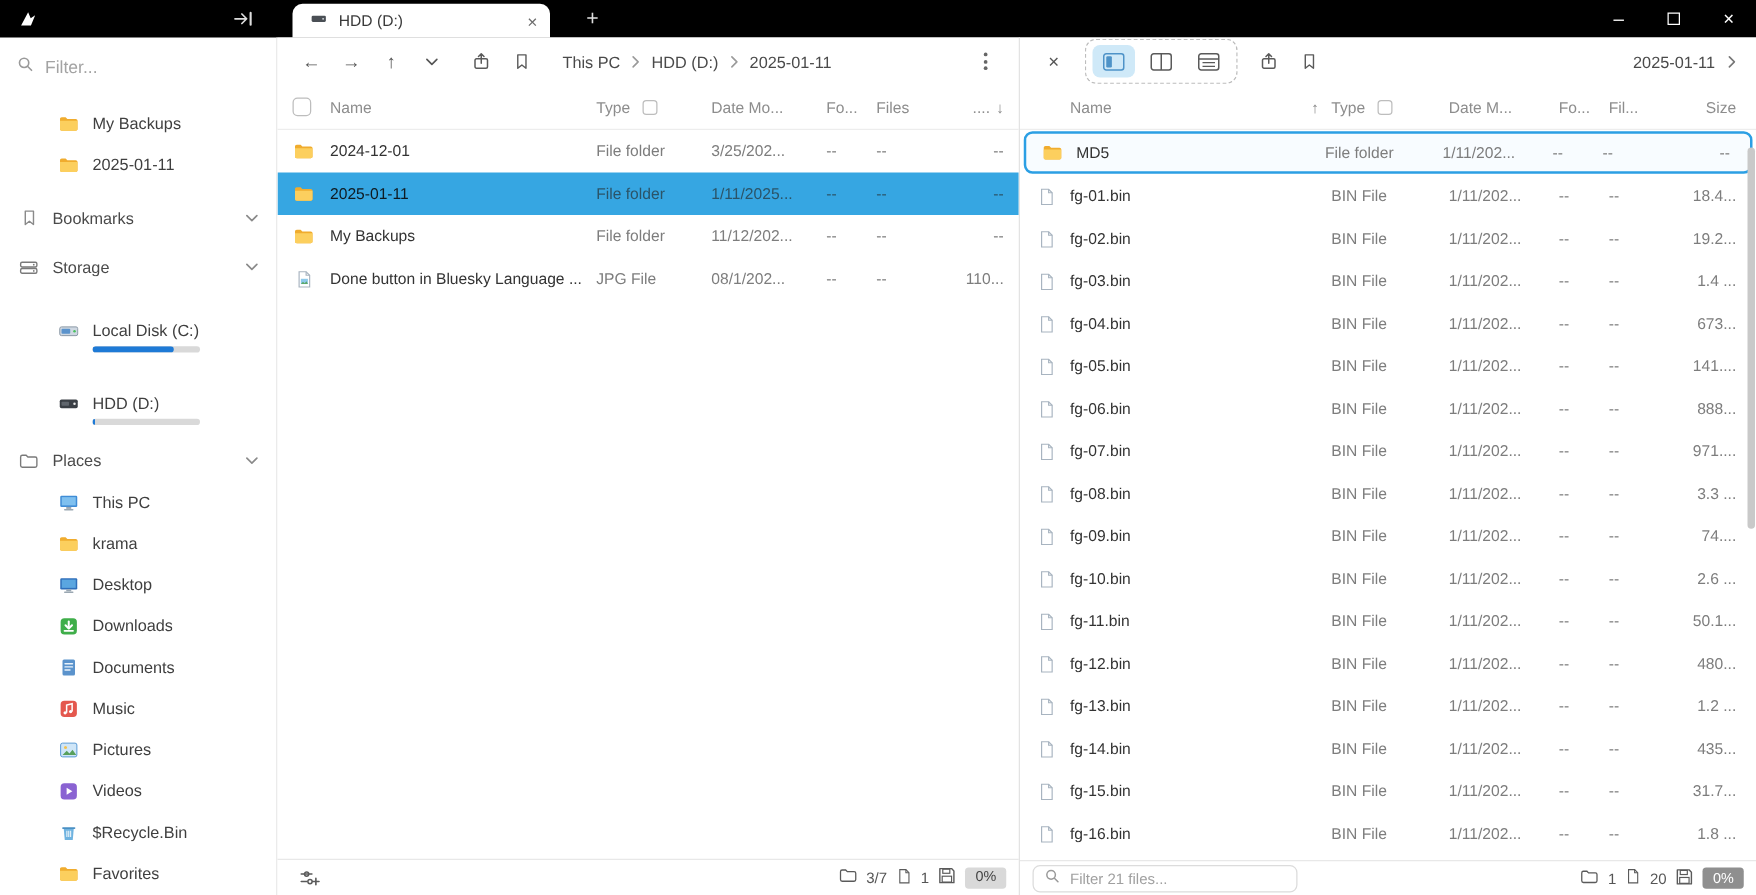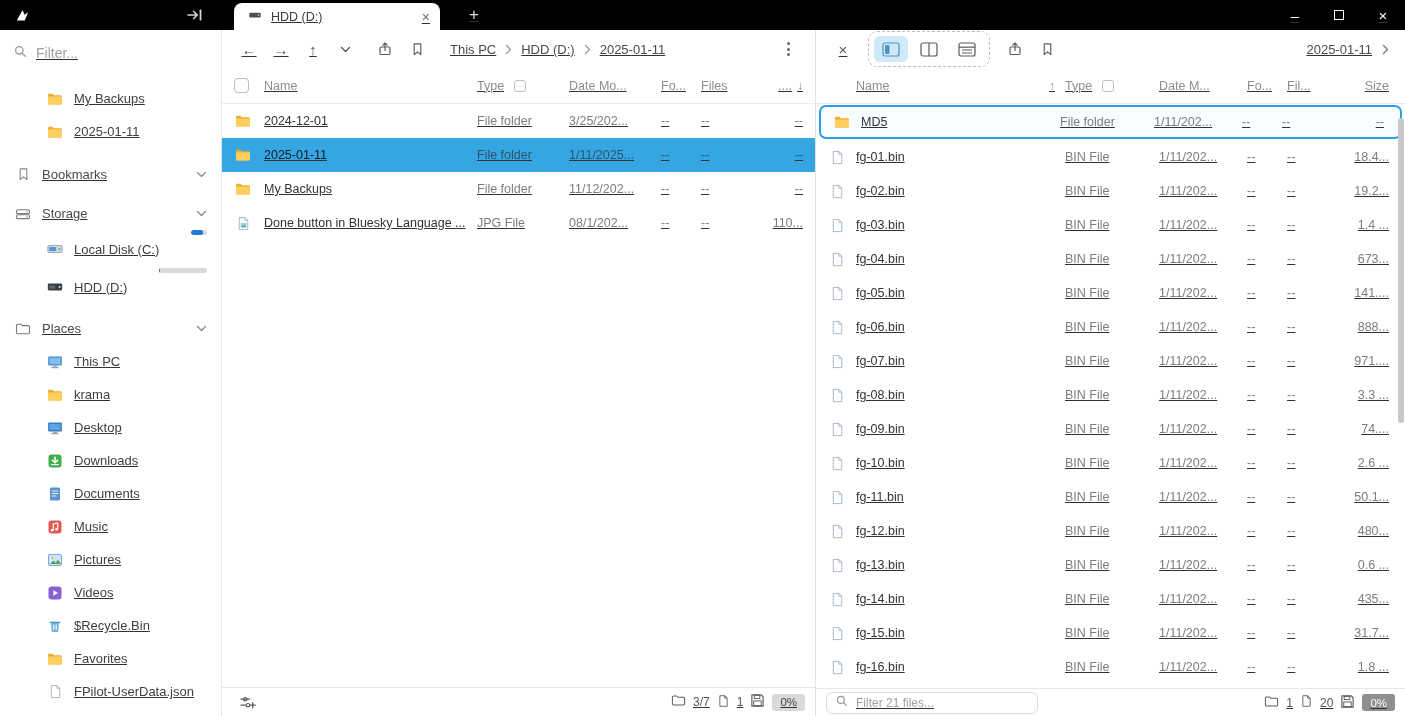--- a/index.html
+++ b/index.html
@@ -1,19 +1,19 @@
 <!DOCTYPE html>
 <html><head>
 <meta charset="utf-8">
 <style>
   * { box-sizing: border-box; margin: 0; padding: 0; }
   html,body { width:1405px; height:716px; overflow:hidden; }
   body { font-family:"Liberation Sans","DejaVu Sans",sans-serif; background:#fff; color:#333; font-size:13px; }
 
-  .app { display:flex; flex-direction:column; height:716px;text-decoration:underline; }
+  .app { display:flex; flex-direction:column; height:716px; }
 
   
   .titlebar { flex:0 0 30px; background:#000; display:flex; align-items:flex-end; color:#e8e8e8; }
   .tb-left { width:222px; align-self:center; display:flex; align-items:center; justify-content:space-between; padding:0 16px 0 10px; }
   .tb-iconbtn { display:flex; align-items:center; justify-content:center; width:24px; height:24px; }
   .tab { height:27px; width:206px; margin-left:12px; background:#fff; border-radius:8px 8px 0 0; display:flex; align-items:center; gap:9px; padding:0 10px 0 14px; color:#333; }
   .tab-title { flex:1; font-size:12.5px; color:#3a3a3a; }
   .tab-close { color:#6d6d6d; font-size:14px; line-height:1; }
   .newtab { margin-left:20px; align-self:center; font-size:17px; color:#ddd; width:28px; text-align:center; }
   .tb-spacer { flex:1; }
@@ -28,21 +28,21 @@
   .sidebar { flex:0 0 222px; border-right:1px solid #e5e5e5; padding-top:8px; overflow:hidden; }
   .side-filter { display:flex; align-items:center; gap:9px; height:30px; padding:0 14px; margin-bottom:10px; }
   .side-filter input { border:none; outline:none; background:transparent; font:inherit; font-size:14px; color:#444; width:100%; }
   .side-filter input::placeholder { color:#a3a3a3; }
   .side-item { display:flex; align-items:center; gap:10px; height:33px; padding:0 14px; font-size:13px; color:#3f3f3f; }
   .side-item.indent { padding-left:46px; }
   .section-header { color:#4a4a4a; margin-top:6px; }
   .section-header .chev { margin-left:auto; display:flex; align-items:center; }
   .sicon { width:18px; display:inline-flex; justify-content:center; align-items:center; flex:0 0 18px; }
   .slabel { white-space:nowrap; overflow:hidden; text-overflow:ellipsis; }
-  .side-item.drive { height:38px; flex-direction:row; align-items:stretch; justify-content:center; gap:4px; }
+  .side-item.drive { height:38px; flex-direction:column; align-items:stretch; justify-content:center; gap:4px;margin-top:20px; }
   .drow { display:flex; align-items:center; gap:10px; }
   .dbar { height:5px; width:86px; background:#d9d9d9; border-radius:3px; margin-left:28px; overflow:hidden; }
   .dbar i { display:block; height:100%; background:#1e7ad6; border-radius:3px; }
   .pinned-group { margin-bottom:10px; margin-top:14px; }
 
   
   .pane { display:flex; flex-direction:column; min-width:0; background:#fff; }
   .left-pane { flex:0 0 594px; border-right:1px solid #e3e3e3; }
   .right-pane { flex:1; position:relative; }
 
@@ -844,21 +844,21 @@
                 </svg>
               </span>
             </span>
     <span class="cell c-name">
               <span class="nm">fg-13.bin</span>
             </span>
     <span class="cell c-type">BIN File</span>
     <span class="cell c-date">1/11/202...</span>
     <span class="cell c-fo">--</span>
     <span class="cell c-files">--</span>
-    <span class="cell c-size">0.6 ...</span>
+    <span class="cell c-size">1.2 ...</span>
   </div>
           <div class="file-row">
     <span class="cell c-icon">
               <span class="sicon">
                 <svg width="15" height="15" viewBox="0 0 16 16">
                   <path d="M3.5 1.5h6l3 3v10h-9z" fill="#fff" stroke="#a8b4c0" stroke-width="1"></path>
                   <path d="M9.5 1.5v3h3" fill="none" stroke="#a8b4c0" stroke-width="1"></path>
                 </svg>
               </span>
             </span>

